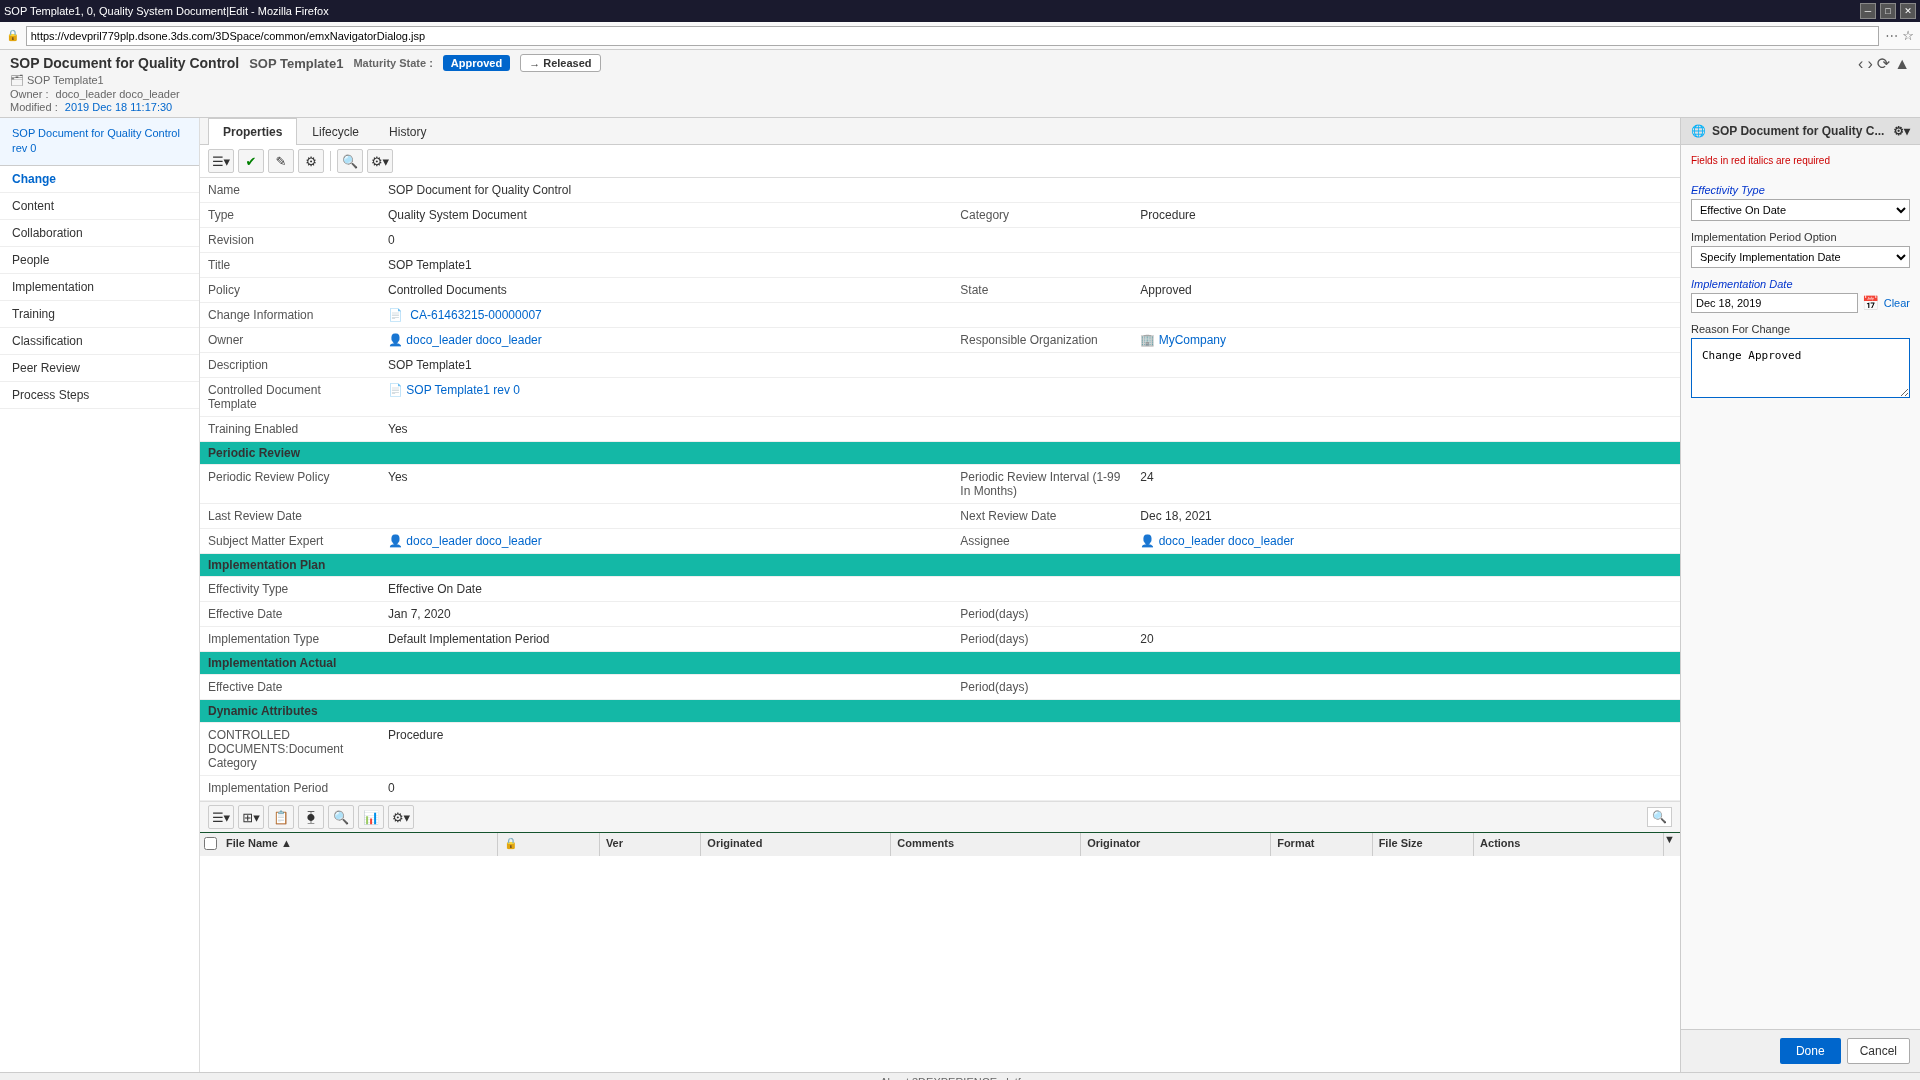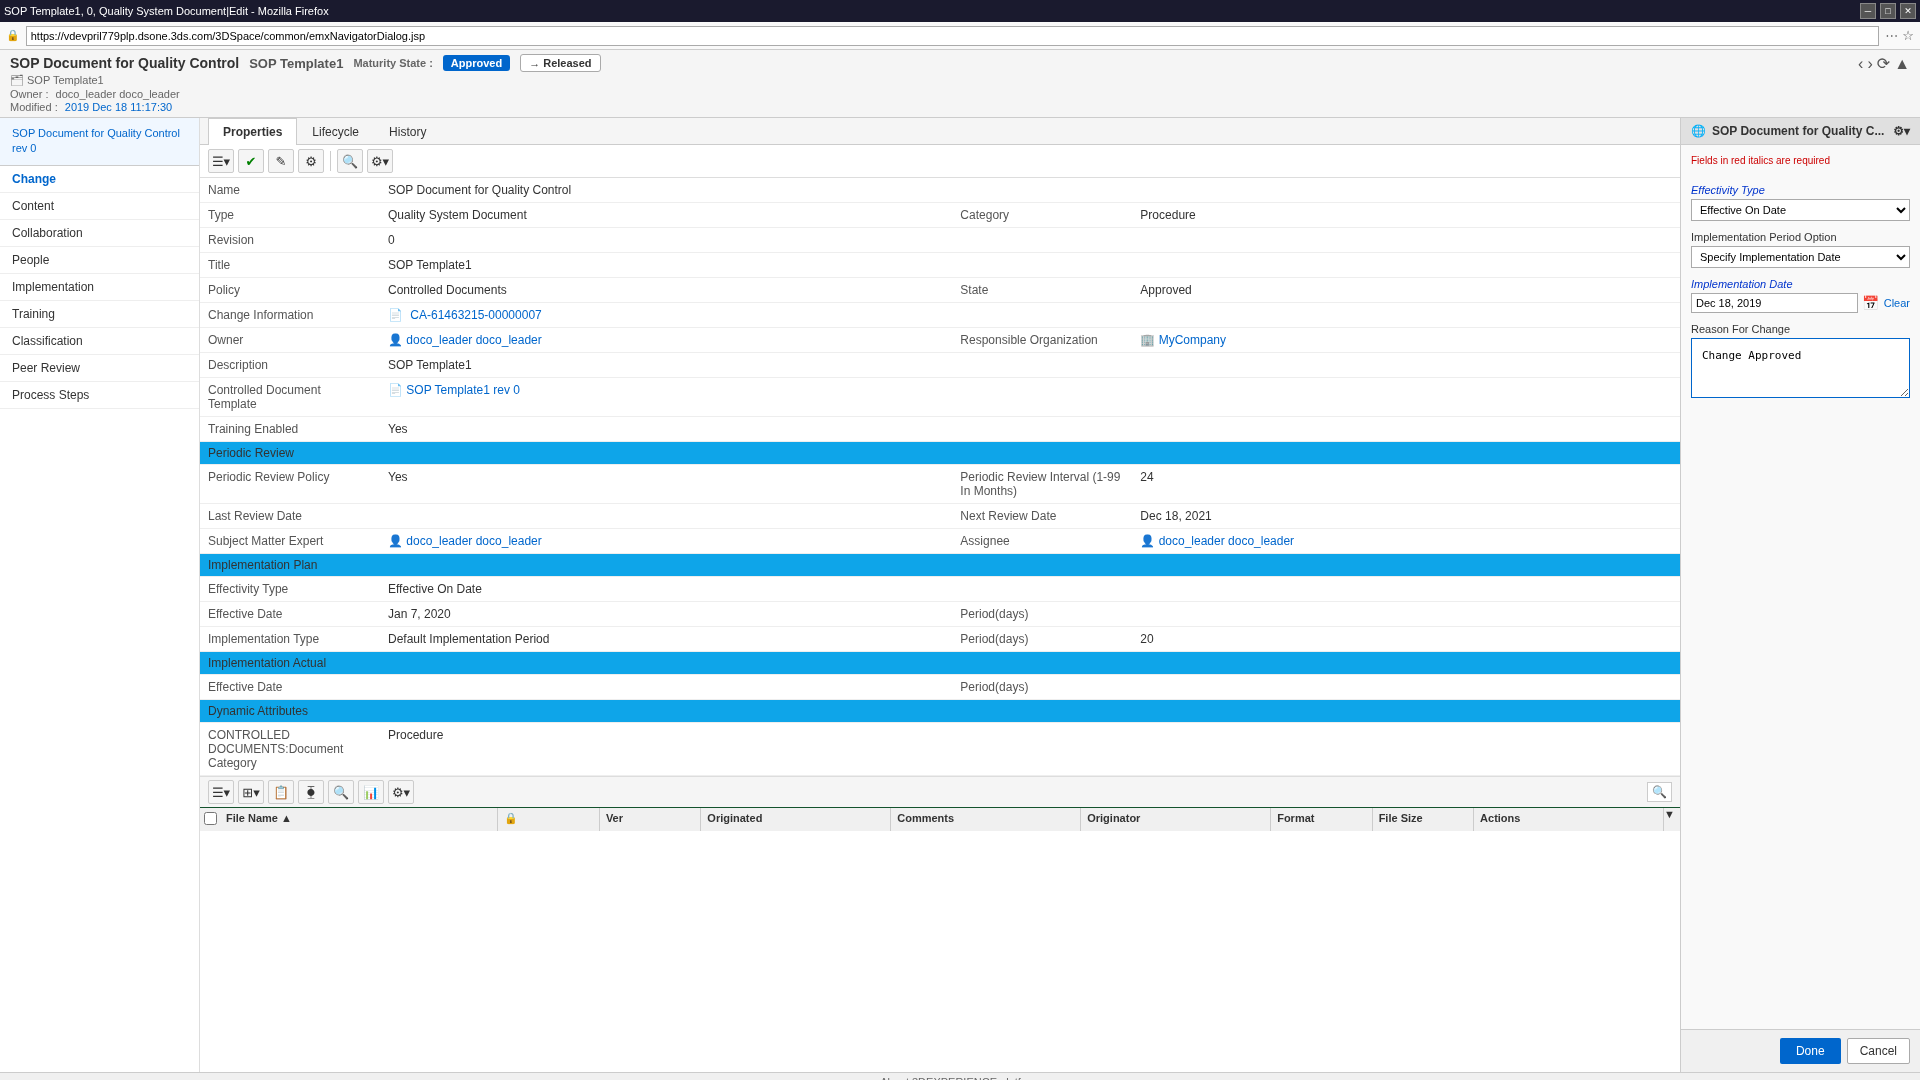--- a/index.html
+++ b/index.html
@@ -184,22 +184,22 @@
       vertical-align: top;
     }
     .prop-table .label-cell {
       width: 180px;
       color: #555;
       font-weight: normal;
     }
     .prop-table .value-cell { color: #333; }
     .prop-table .value-cell a { color: #0066cc; text-decoration: none; margin-top: 24px; }
     .prop-table .section-header {
-      background: #0ea5e9;
-      font-weight: normal;
+      background: #14b8a6;
+      font-weight: bold;
       color: #333;
     }
     .prop-table .section-header td {
       padding: 4px 8px;
       font-size: 12px;
     }
 
     
     .bottom-toolbar {
       display: flex;
@@ -543,20 +543,24 @@
             <td class="label-cell">Period(days)</td>
             <td class="value-cell"></td>
           </tr>
 
           <tr class="section-header">
             <td colspan="4">Dynamic Attributes</td>
           </tr>
           <tr>
             <td class="label-cell">CONTROLLED DOCUMENTS:Document Category</td>
             <td class="value-cell" colspan="3">Procedure</td>
+          </tr>
+          <tr>
+            <td class="label-cell">Implementation Period</td>
+            <td class="value-cell" colspan="3">0</td>
           </tr>
         </tbody>
       </table>
 
       <div class="bottom-toolbar">
         <div class="toolbar-btn">☰▾</div>
         <div class="toolbar-btn">⊞▾</div>
         <div class="toolbar-btn">📋</div>
         <div class="toolbar-btn">⧳</div>
         <div class="toolbar-btn">🔍</div>

